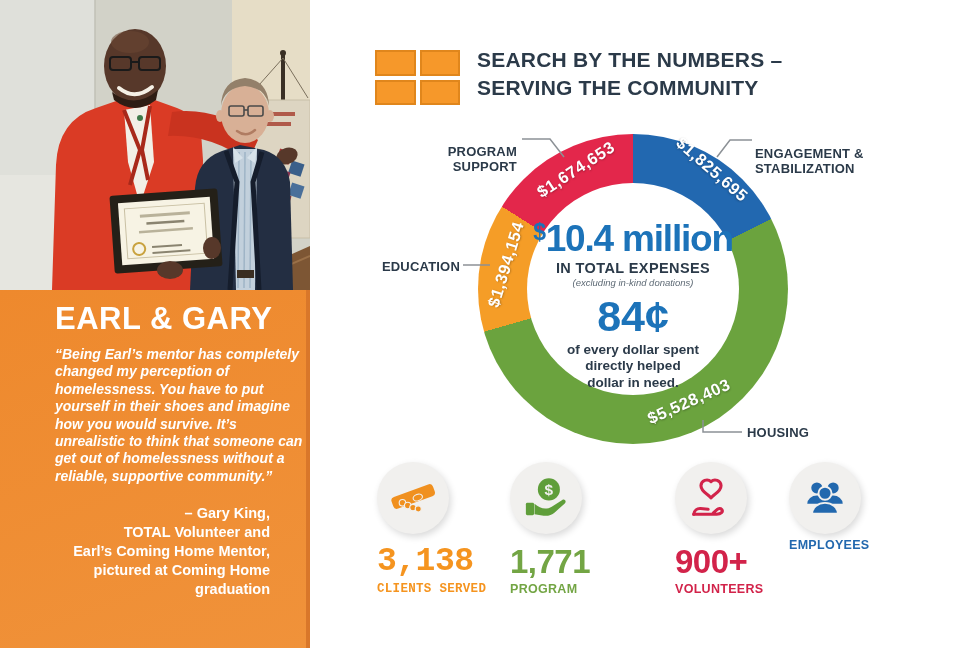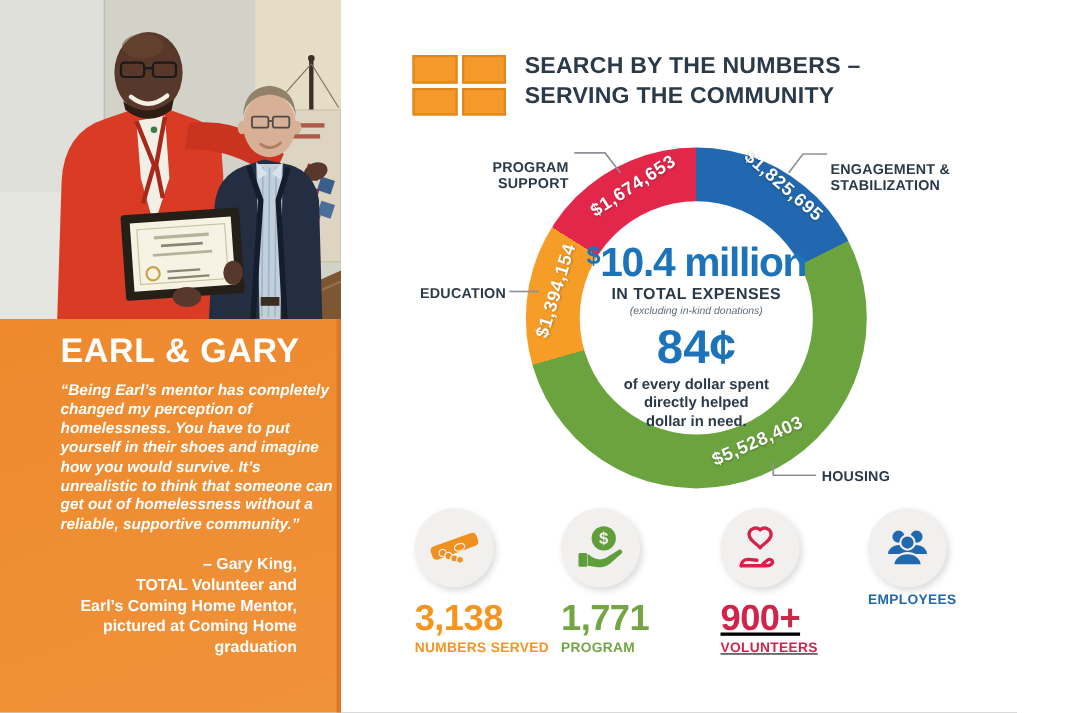--- a/index.html
+++ b/index.html
@@ -48,27 +48,27 @@
   .callout { position:absolute; font-size:13px; font-weight:bold; color:#2b3a49;
              line-height:15px; letter-spacing:0.2px; }
   .callout-0 { left:755px; top:146px; width:130px; text-align:left; }
   .callout-1 { left:747px; top:425px; }
   .callout-2 { left:368px; top:259px; width:92px; text-align:right; }
   .callout-3 { left:420px; top:144px; width:97px; text-align:right; }
   .leader-lines { position:absolute; left:370px; top:120px; width:500px; height:330px; }
 
   
   .stat { position:absolute; top:462px; width:130px; }
-  .stat-0 { left:377px; } .stat-1 { left:510px; } .stat-2 { left:655px;text-decoration:underline; } .stat-3 { left:789px; }
+  .stat-0 { left:377px; } .stat-1 { left:510px; } .stat-2 { left:675px; } .stat-3 { left:789px; }
   .stat-circle { width:72px; height:72px; border-radius:50%; background:#f1f0ee;
                  box-shadow:2px 3px 7px rgba(0,0,0,0.15);
                  display:flex; align-items:center; justify-content:center; }
   .stat-value { margin-top:11px; font-size:33px; font-weight:bold; letter-spacing:-0.5px; line-height:1; }
   .stat-label { margin-top:4px; font-size:12.5px; font-weight:bold; letter-spacing:0.3px; }
-  .c-orange { color:#f5941f; } .c-green { color:#73a544; } .c-red { color:#d2234a; } .c-blue { color:#2268ae; }
+  .c-orange { color:#f5941f;font-family:Liberation Mono, monospace; } .c-green { color:#73a544; } .c-red { color:#d2234a; } .c-blue { color:#2268ae; }
 </style>
 </head>
 <body>
 
 <div class="page">
 
   <div class="photo-wrap">
     <svg width="310" height="290" viewBox="0 0 310 290">
 
       <rect x="0" y="0" width="310" height="290" fill="#d2d2c8"></rect>
@@ -222,21 +222,21 @@
           </g>
           <circle cx="13" cy="29" r="3.4" stroke="#f1f0ee" stroke-width="1.2"></circle>
           <circle cx="18.5" cy="31.8" r="3.4" stroke="#f1f0ee" stroke-width="1.2"></circle>
           <circle cx="24" cy="34" r="3.4" stroke="#f1f0ee" stroke-width="1.2"></circle>
           <circle cx="29.5" cy="35.4" r="3.2" stroke="#f1f0ee" stroke-width="1.2"></circle>
           <ellipse cx="29" cy="23.5" rx="5" ry="3.4" stroke="#f1f0ee" stroke-width="1.2" transform="rotate(-20 29 23.5)"></ellipse>
         </g>
       </svg>
     </div>
     <div class="stat-value c-orange">3,138</div>
-    <div class="stat-label c-orange">NUMBERS SERVED</div>
+    <div class="stat-label c-orange">CLIENTS SERVED</div>
   </div>
 
   <div class="stat stat-1">
     <div class="stat-circle">
       <svg width="46" height="46" viewBox="0 0 48 48">
         <g fill="#5f9e3a">
           <circle cx="27" cy="15" r="11.5"></circle>
           <rect x="3" y="29" width="8.5" height="13" rx="1.5"></rect>
           <path d="M12,30 c6,5.5 12.5,6.5 18,3 l11,-7 c2.6,-1.6 4.8,1.6 2.6,3.7 l-10.5,9.3 c-3.2,2.8 -7.4,4 -11.6,3.4 L12,41 Z"></path>
         </g>

